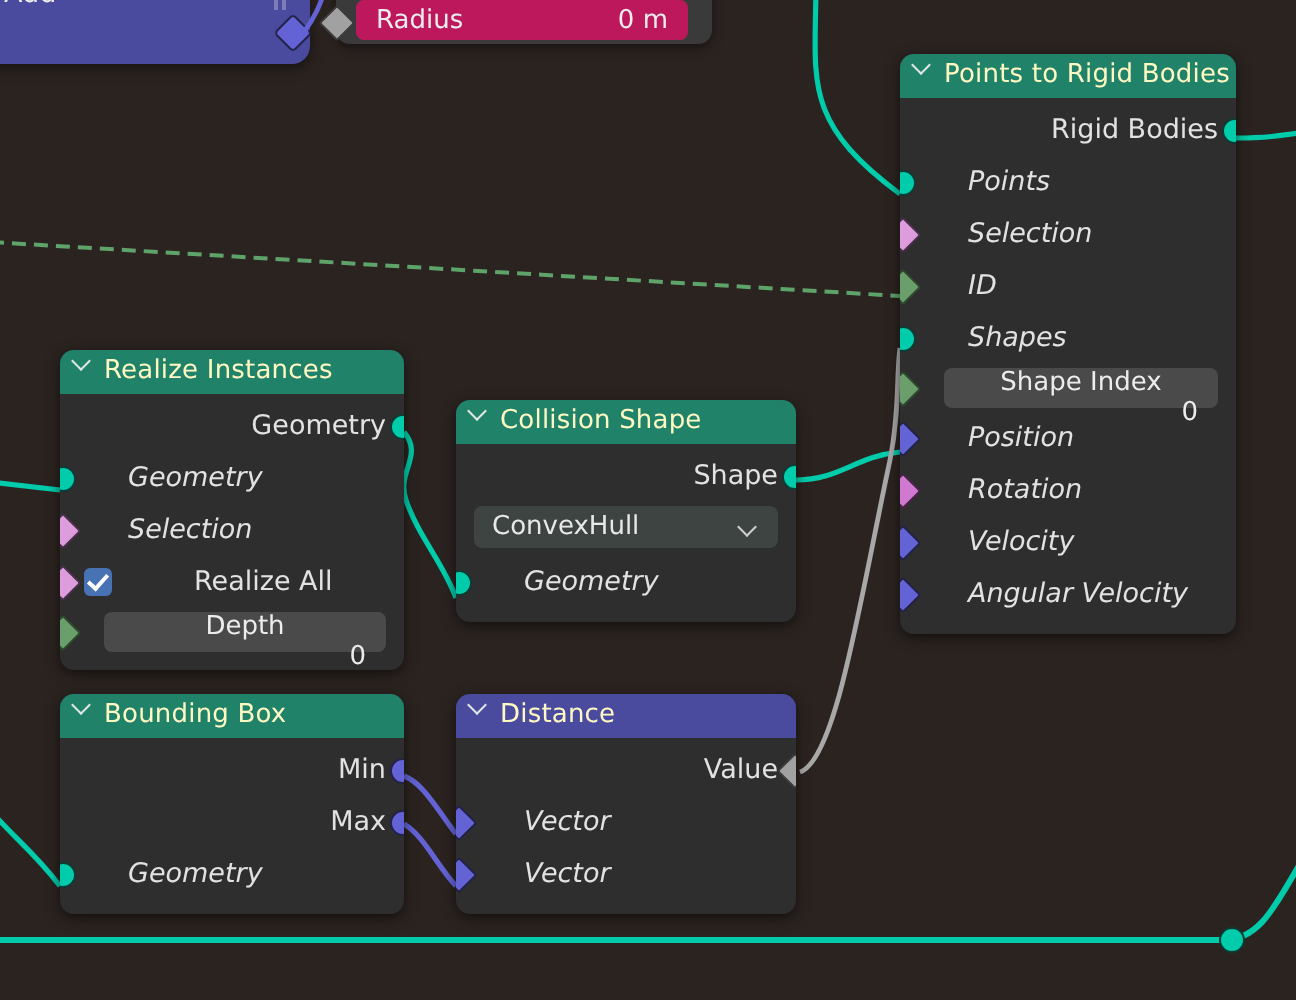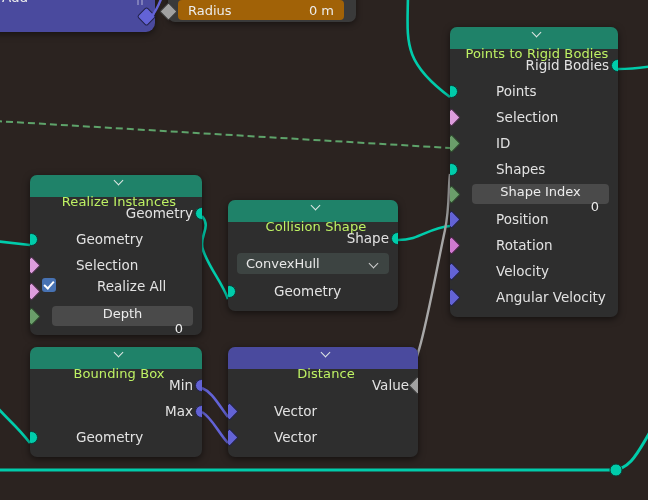--- a/index.html
+++ b/index.html
@@ -17,60 +17,59 @@
 
   .node{
     position:absolute;
     background:#2e2e2e;
     border-radius:7px;
     box-shadow:0 2px 7px rgba(0,0,0,.55);
     overflow:hidden;
   }
   .node .hdr{
     height:22px;line-height:22px;
-    font-size:13px;color:#bef264;
+    font-size:13px;color:#fef9c3;
     padding-left:6px;
-    display:flex;align-items:center;gap:5px;
+    display:flex;align-items:flex-start;gap:5px;
     letter-spacing:.1px;
-    flex-direction:column;
   }
   .hdr.geo{background:#1f8269;}
   .hdr.vec{background:#4a4a9e;}
   .chev{display:inline-block;width:11px;height:11px;position:relative;flex:0 0 auto;}
   .chev:before{
     content:"";position:absolute;left:1px;top:2px;
     width:6px;height:6px;border-right:1.6px solid #dfe7e4;border-bottom:1.6px solid #dfe7e4;
     transform:rotate(45deg);
   }
   .body{padding:3px 0 7px 0;position:relative;}
 
   .row{
     position:relative;height:26px;display:flex;align-items:center;
     font-size:13.5px;color:#e2e2e2;
   }
   .row.out{justify-content:flex-end;padding-right:9px;}
-  .row.in{justify-content:flex-start;padding-left:12px;}
+  .row.in{justify-content:flex-start;font-style:italic;}
   .lbl{white-space:nowrap;margin-left:34px;}
 
   
   .sock{position:absolute;width:11px;height:11px;}
   .sock.circ{border-radius:50%;}
   .sock.diam{transform:rotate(45deg);border-radius:1.5px;}
   .sock.left{left:-5.5px;}
   .sock.right{right:-5.5px;}
   .s-geo{background:#00ccab;border:1px solid #0b3b34;}
   .s-vec{background:#6363d6;border:1px solid #23234a;}
   .s-col{background:#dd9ddd;border:1px solid #4a2f4a;}
   .s-rot{background:#d079d0;border:1px solid #4a2348;}
   .s-flt{background:#a1a1a1;border:1px solid #3c3c3c;}
   .s-int{background:#6a9e6a;border:1px solid #2e4a2e;}
 
   
   .widget{
-    margin:0 9px;height:20px;border-radius:4px;background:#a16207;
+    margin:0 9px;height:20px;border-radius:4px;background:#be185d;
     display:flex;align-items:center;justify-content:space-between;
     padding:0 10px;font-size:13px;color:#ececec;box-sizing:border-box;
     width:calc(100% - 18px);
   }
   .widget .wv{color:#ececec;}
   .widget.dark{background:#4a4a4a;}
   .rowwidget{position:relative;height:24px;display:flex;align-items:center;}
   .rowwidget .widget{margin-left:22px;width:calc(100% - 31px);justify-content:flex-start;flex-direction:column;}
   .rowwidget .widget .wlbl{flex:1;text-align:center;}
   .rowwidget .widget .wv{margin-left:auto;}
@@ -80,21 +79,21 @@
     display:flex;align-items:center;justify-content:space-between;
     padding:0 9px;font-size:13px;color:#e8e8e8;box-sizing:border-box;
     width:calc(100% - 18px);
   }
   .dd-chev{width:10px;height:10px;position:relative;}
   .dd-chev:before{
     content:"";position:absolute;left:0;top:1px;width:6px;height:6px;
     border-right:1.5px solid #cfcfcf;border-bottom:1.5px solid #cfcfcf;transform:rotate(45deg);
   }
 
-  .cbrow{position:relative;height:26px;display:flex;align-items:flex-start;padding-left:12px;gap:7px;font-size:13.5px;color:#e2e2e2;}
+  .cbrow{position:relative;height:26px;display:flex;align-items:center;padding-left:12px;gap:7px;font-size:13.5px;color:#e2e2e2;}
   .cbox{width:14px;height:14px;border-radius:3px;background:#4772b3;position:relative;flex:0 0 auto;}
   .cbox:after{
     content:"";position:absolute;left:4px;top:1px;width:4px;height:8px;
     border-right:2px solid #fff;border-bottom:2px solid #fff;transform:rotate(42deg);
   }
 
   
   #node-add{
     position:absolute;left:-60px;top:-16px;width:215px;height:48px;
     background:#4a4a9e;border-radius:0 0 9px 9px;
@@ -283,21 +282,21 @@
         <span class="lbl">Max</span>
         <span class="sock circ right s-vec" style="top:7px;"></span>
       </div>
       <div class="row in">
         <span class="sock circ left s-geo" style="top:7px;"></span>
         <span class="lbl">Geometry</span>
       </div>
     </div>
   </div>
 
-  <div class="node" id="node-distance" style="left:228px;top:347px;width:190px;">
+  <div class="node" id="node-distance" style="left:228px;top:347px;width:170px;">
     <div class="hdr vec">
       <span class="chev"></span>
       <span>Distance</span>
     </div>
     <div class="body">
       <div class="row out">
         <span class="lbl">Value</span>
         <span class="sock diam right s-flt" style="top:7px;"></span>
       </div>
       <div class="row in">

